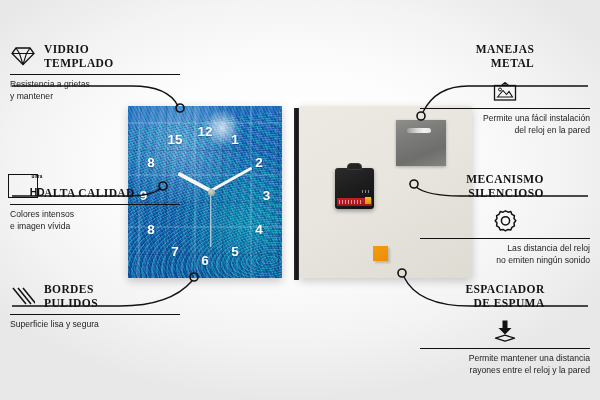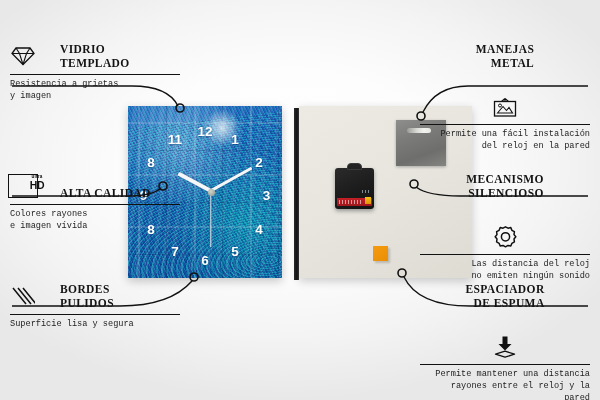--- a/index.html
+++ b/index.html
@@ -285,42 +285,42 @@
   .feature {
     position: absolute;
     width: 170px;
   }
   .feature.left  { left: 10px;  text-align: left; }
   .feature.right { right: 10px; text-align: right; }
 
   .f-head {
     display: flex;
     align-items: center;
-    gap: 24px;
+    gap: 8px;
   }
   .feature.left  .f-head { justify-content: flex-start; }
   .feature.right .f-head { justify-content: flex-end; flex-direction: column; }
 
   .f-title {
     font-family: "Liberation Serif", serif;
     font-weight: bold;
     font-size: 11.5px;
     letter-spacing: 0.4px;
     color: #141414;
     line-height: 1.22;
     text-transform: uppercase;
   }
   .f-rule {
     height: 1.3px;
     background: #111111;
     margin: 4px 0 4px 0;
     width: 100%;
   }
   .f-desc {
-    font-family: Liberation Mono, monospace;
+    font-family: Liberation Sans, sans-serif;
     font-size: 8.6px;
     color: #1d1d1d;
     line-height: 1.35;
   }
 
   .f-icon {
     width: 26px;
     height: 26px;
     flex: 0 0 26px;
     display: flex;
@@ -331,21 +331,21 @@
   .f-icon svg { display: block; }
 
   .hd-badge {
     width: 26px;
     height: 24px;
     border: 1.4px solid #111;
     box-sizing: border-box;
     display: flex;
     flex-direction: column;
     align-items: center;
-    justify-content: flex-start;
+    justify-content: space-between;
     line-height: 1;
     padding-left: 28px;
   }
   .hd-badge .u {
     font-family: "Liberation Sans", sans-serif;
     font-size: 4.6px;
     font-weight: bold;
     letter-spacing: 0.2px;
   }
   .hd-badge .h {
@@ -373,21 +373,21 @@
       <div class="numeral" style="left:69.5%;top:20%;">1</div>
       <div class="numeral" style="left:85%;  top:33%;">2</div>
       <div class="numeral" style="left:90%;  top:52.5%;">3</div>
       <div class="numeral" style="left:85%;  top:72%;">4</div>
       <div class="numeral" style="left:69.5%;top:85%;">5</div>
       <div class="numeral" style="left:50%;  top:90%;">6</div>
       <div class="numeral" style="left:30.5%;top:85%;">7</div>
       <div class="numeral" style="left:15%;  top:72%;">8</div>
       <div class="numeral" style="left:10%;  top:52.5%;">9</div>
       <div class="numeral" style="left:15%;  top:33%;">8</div>
-      <div class="numeral" style="left:30.5%;top:20%;">11</div>
+      <div class="numeral" style="left:30.5%;top:20%;">15</div>
 
       <div class="hand" id="hand-hour"></div>
       <div class="hand" id="hand-minute"></div>
       <div class="hand" id="hand-second"></div>
       <div id="hand-hub"></div>
     </div>
 
     <div id="clock-edge"></div>
 
     <div class="panel" id="clock-back">
@@ -433,35 +433,35 @@
     <div class="f-head">
       <span class="f-icon">
         <svg width="24" height="20" viewBox="0 0 24 20">
           <path d="M5 2 H19 L23 7.5 L12 18.5 L1 7.5 Z" fill="none" stroke="currentColor" stroke-width="1.3"></path>
           <path d="M1 7.5 H23 M5 2 L8.5 7.5 L12 18.5 M19 2 L15.5 7.5 L12 18.5 M8.5 7.5 H15.5" fill="none" stroke="currentColor" stroke-width="1.1"></path>
         </svg>
       </span>
       <span class="f-title"><span>VIDRIO</span><br><span>TEMPLADO</span></span>
     </div>
     <div class="f-rule"></div>
-    <div class="f-desc"><span>Resistencia a grietas</span><br><span>y imagen</span></div>
+    <div class="f-desc"><span>Resistencia a grietas</span><br><span>y mantener</span></div>
   </div>
 
   <div class="feature left" style="top:172px;">
     <div class="f-head">
       <span class="f-icon">
         <span class="hd-badge">
           <span class="u">ultra</span>
           <span class="h">HD</span>
         </span>
       </span>
       <span class="f-title"><br><span>ALTA CALIDAD</span></span>
     </div>
     <div class="f-rule"></div>
-    <div class="f-desc"><span>Colores rayones</span><br><span>e imagen vívida</span></div>
+    <div class="f-desc"><span>Colores intensos</span><br><span>e imagen vívida</span></div>
   </div>
 
   <div class="feature left" style="top:282px;">
     <div class="f-head">
       <span class="f-icon">
         <svg width="24" height="20" viewBox="0 0 24 20">
           <path d="M2 2 L15 18 M7 2 L20 18 M12 2 L25 18" fill="none" stroke="currentColor" stroke-width="1.5"></path>
         </svg>
       </span>
       <span class="f-title"><span>BORDES</span><br><span>PULIDOS</span></span>

